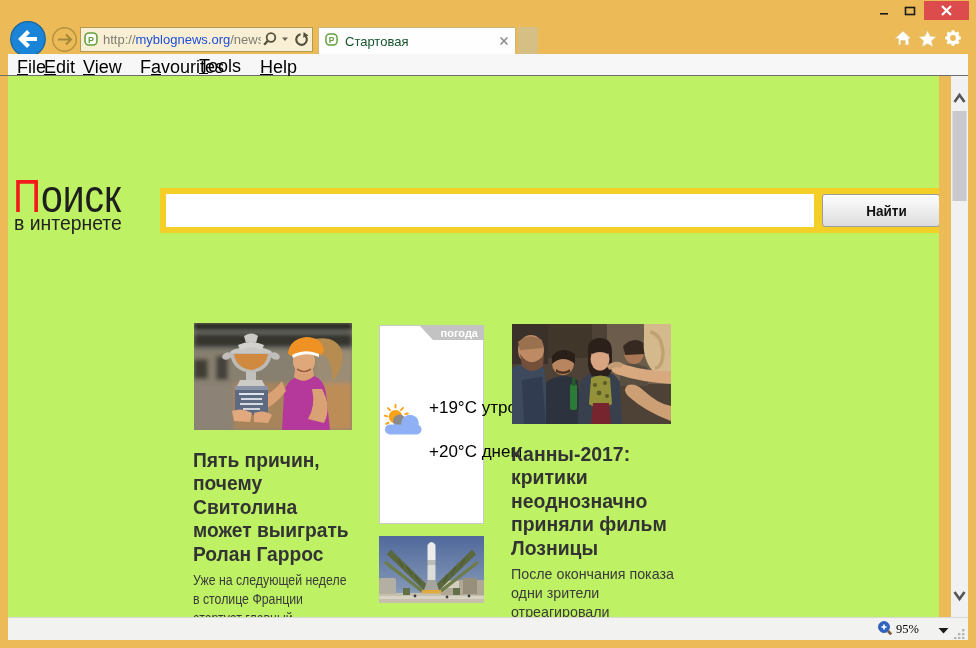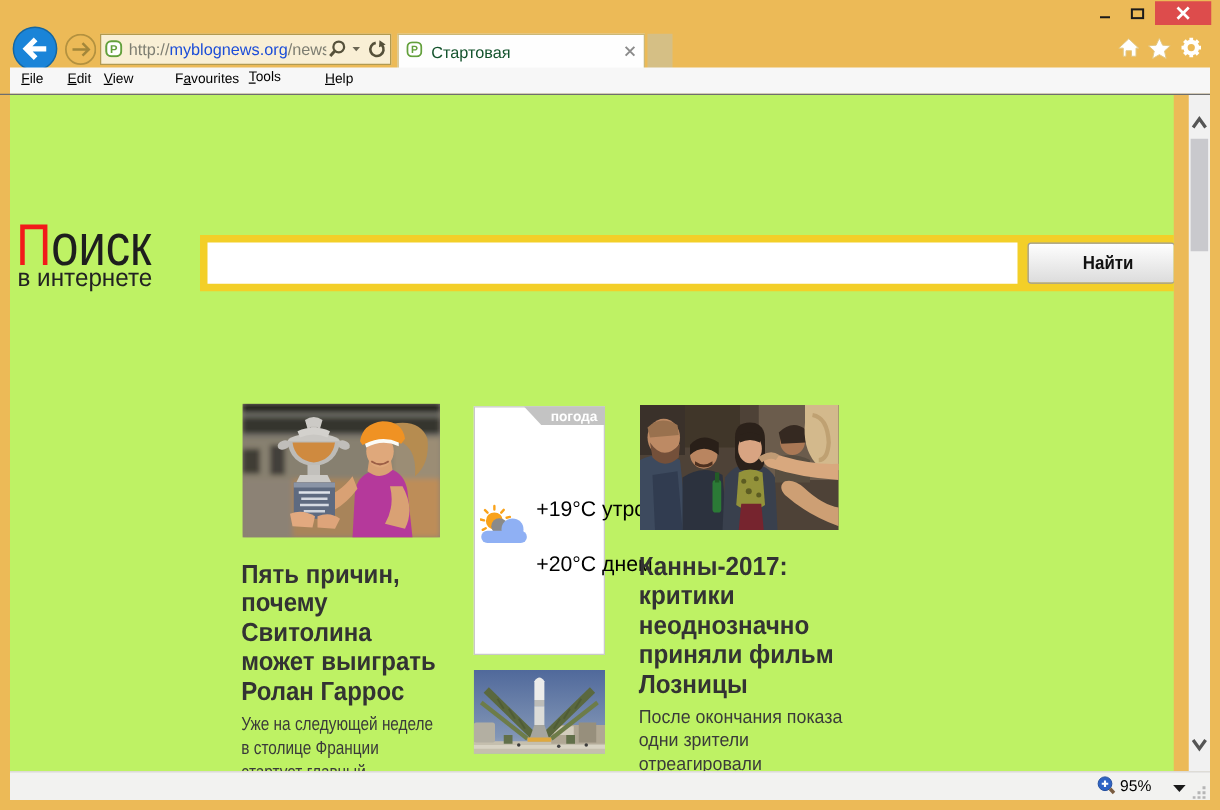--- a/index.html
+++ b/index.html
@@ -60,23 +60,23 @@
   <g stroke="#fff" fill="none">
     <circle cx="60" cy="10" r="4.6" stroke-width="3.4"></circle>
     <g stroke-width="3">
       <path d="M60 2.2v2.4M60 15.4v2.4M52.2 10h2.4M65.4 10h2.4M54.5 4.5l1.7 1.7M63.8 13.8l1.7 1.7M65.5 4.5l-1.7 1.7M56.2 13.8l-1.7 1.7"></path>
     </g>
   </g>
 </svg>
 
 <div class="abs" style="left:8px;top:54px;width:960px;height:21px;background:#f7f7f7;"></div>
 <div class="abs" style="left:0px;top:75px;width:968px;height:1px;background:#6e6e6e;"></div>
-<div class="abs" style="left:8px;top:54px;width:960px;height:21px;font-size:11px;color:#000;">
+<div class="abs" style="left:8px;top:54px;width:960px;height:21px;font-size:18px;color:#000;">
   <span class="abs" style="left:9px;top:3px"><u>F</u>ile</span>
-  <span class="abs" style="left:46px;top:3px"><u>E</u>dit</span>
+  <span class="abs" style="left:36px;top:3px"><u>E</u>dit</span>
   <span class="abs" style="left:75px;top:3px"><u>V</u>iew</span>
   <span class="abs" style="left:132px;top:3px">F<u>a</u>vourites</span>
   <span class="abs" style="left:191px;top:2px"><u>T</u>ools</span>
   <span class="abs" style="left:252px;top:3px"><u>H</u>elp</span>
 </div>
 
 <div id="content" class="abs" style="left:8px;top:76px;width:931px;height:541px;background:#bef264;overflow:hidden;text-decoration:underline;">
 
   <div class="abs" style="left:5px;top:96px;font-size:47px;line-height:47px;color:#1e1e1e;transform:scaleX(0.83);transform-origin:0 0;white-space:nowrap;"><span style="color:#f21a1a">П</span>оиск</div>
   <div class="abs" style="left:6px;top:137px;font-size:20px;line-height:20px;color:#222;transform:scaleX(0.97);transform-origin:0 0;white-space:nowrap;">в интернете</div>
@@ -241,21 +241,21 @@
   <rect x="1.5" y="35" width="14" height="90" fill="#c9c9cd"></rect>
   <path d="M3.5 516l5 7 5-7" fill="none" stroke="#555" stroke-width="2.6"></path>
 </svg>
 
 <div class="abs" style="left:8px;top:617px;width:960px;height:23px;background:#f2f2f0;border-top:1px solid #d8d8d8;"></div>
 <svg class="abs" style="left:876px;top:620px;width:18px;height:18px" viewBox="0 0 18 18">
   <circle cx="8" cy="7" r="5.5" fill="#2f63c4" stroke="#24509f" stroke-width="0.8"></circle>
   <path d="M8 4.4v5.2M5.4 7h5.2" stroke="#fff" stroke-width="1.7"></path>
   <path d="M12 11l3.2 3.4" stroke="#7a5c40" stroke-width="2.8"></path>
 </svg>
-<div class="abs" style="left:896px;top:622px;font-size:12.5px;color:#000;">95%</div>
+<div class="abs" style="left:896px;top:622px;font-size:12.5px;color:#000;font-family:Liberation Serif, serif;">95%</div>
 <svg class="abs" style="left:938px;top:627px;width:11px;height:7px" viewBox="0 0 11 7">
   <path d="M0.5 1h10L5.5 6.5z" fill="#1a1a1a"></path>
 </svg>
 <svg class="abs" style="left:954px;top:628px;width:12px;height:11px" viewBox="0 0 12 11">
   <g fill="#b5b5b5">
     <rect x="8" y="1" width="2.4" height="2.4"></rect>
     <rect x="4" y="5" width="2.4" height="2.4"></rect>
       <rect x="8" y="5" width="2.4" height="2.4"></rect>
     <rect x="0" y="9" width="2.4" height="2.4"></rect>
       <rect x="4" y="9" width="2.4" height="2.4"></rect>

